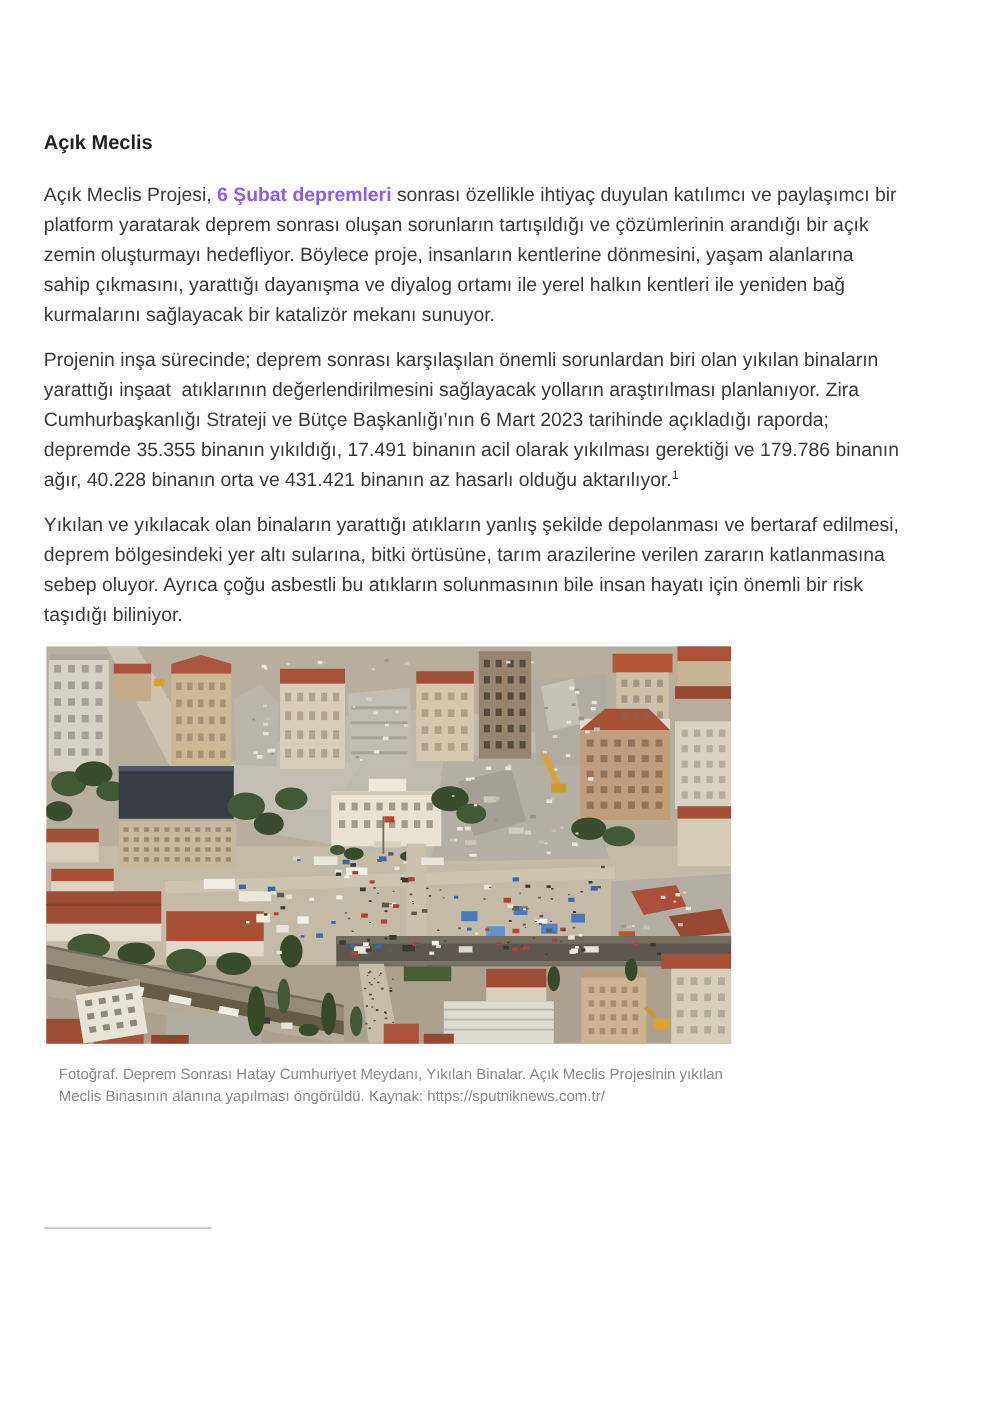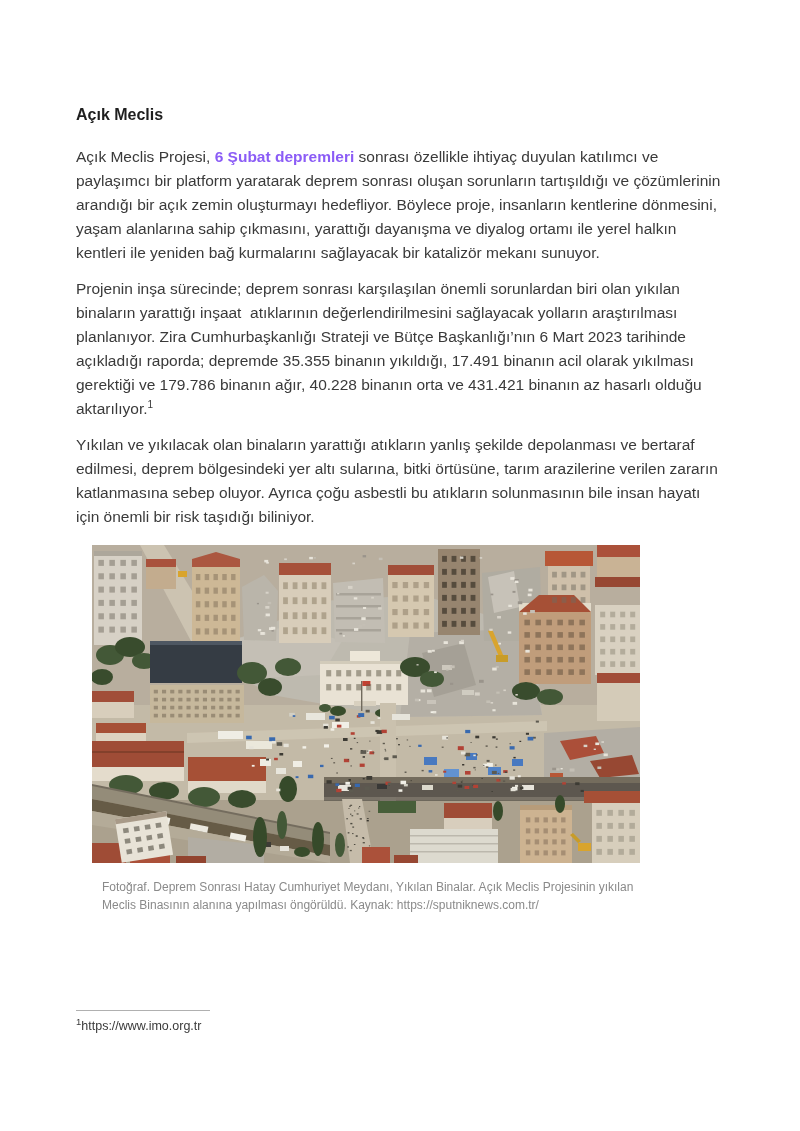--- a/index.html
+++ b/index.html
@@ -1,32 +1,32 @@
 <!DOCTYPE html>
 <html><head>
 <meta charset="utf-8">
 <style>
   html,body{margin:0;padding:0;background:#ffffff;}
   .page{
     width:800px;height:1131px;background:#ffffff;overflow:hidden;
     font-family:"Liberation Sans","DejaVu Sans",sans-serif;
     position:relative;
   }
-  .content{padding:103px 76px 0 76px;}
+  .content{padding:103px 76px 0 35px;}
   h1.doc-heading{
     font-size:16px;line-height:24px;font-weight:bold;color:#1f1f1f;
     margin:0 0 18px 0;
   }
   p.para{
     font-size:15.5px;line-height:24px;color:#3a3a3a;
     margin:0 0 12px 0;white-space:pre-wrap;
   }
   p.para strong{color:#8b5cf6;}
   sup.fn-ref{font-size:10px;line-height:0;vertical-align:super;}
-  figure.photo-figure{margin:16px;padding:0;}
+  figure.photo-figure{margin:2px;padding:0;}
   .photo-frame{width:548px;height:318px;display:block;}
   figcaption.photo-caption{
     margin:15px 0 0 10px;max-width:545px;
     font-size:12px;line-height:18px;color:#8a8a8a;
   }
   .footnote-block{margin-top:96px;}
   .footnote-rule{width:134px;border-top:1px solid #b0b0b0;height:0;}
   .footnote-text{
     margin-top:7px;font-size:12.5px;line-height:16px;color:#3a3a3a;
   }
@@ -774,17 +774,16 @@
           </g>
 
         <rect x="0" y="0" width="548" height="318" fill="#d8c9a8" opacity="0.06"></rect>
       </svg>
 
       <figcaption class="photo-caption">Fotoğraf. Deprem Sonrası Hatay Cumhuriyet Meydanı, Yıkılan Binalar. Açık Meclis Projesinin yıkılan Meclis Binasının alanına yapılması öngörüldü. Kaynak: https://sputniknews.com.tr/</figcaption>
     </figure>
 
     <div class="footnote-block">
       <div class="footnote-rule"></div>
-      <div class="footnote-text"><sup>1</sup><span>https://www.imo.org.tr</span></div>
     </div>
 
   </div>
 </div>
 
 </body></html>

